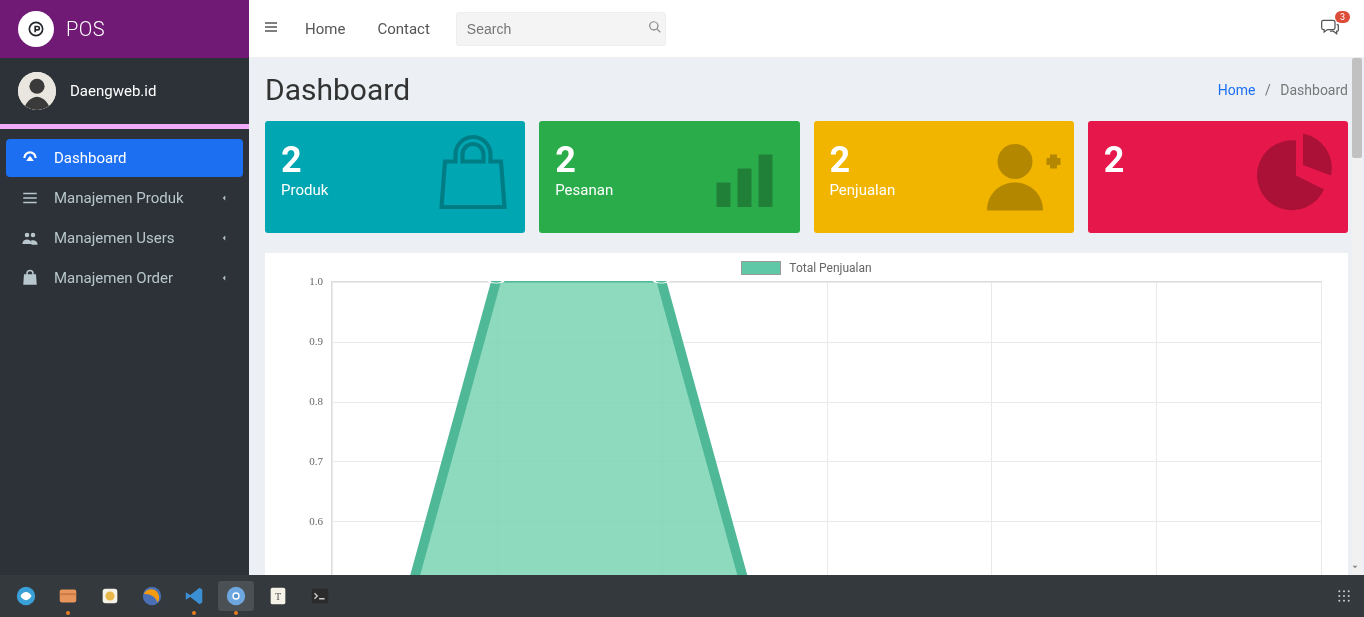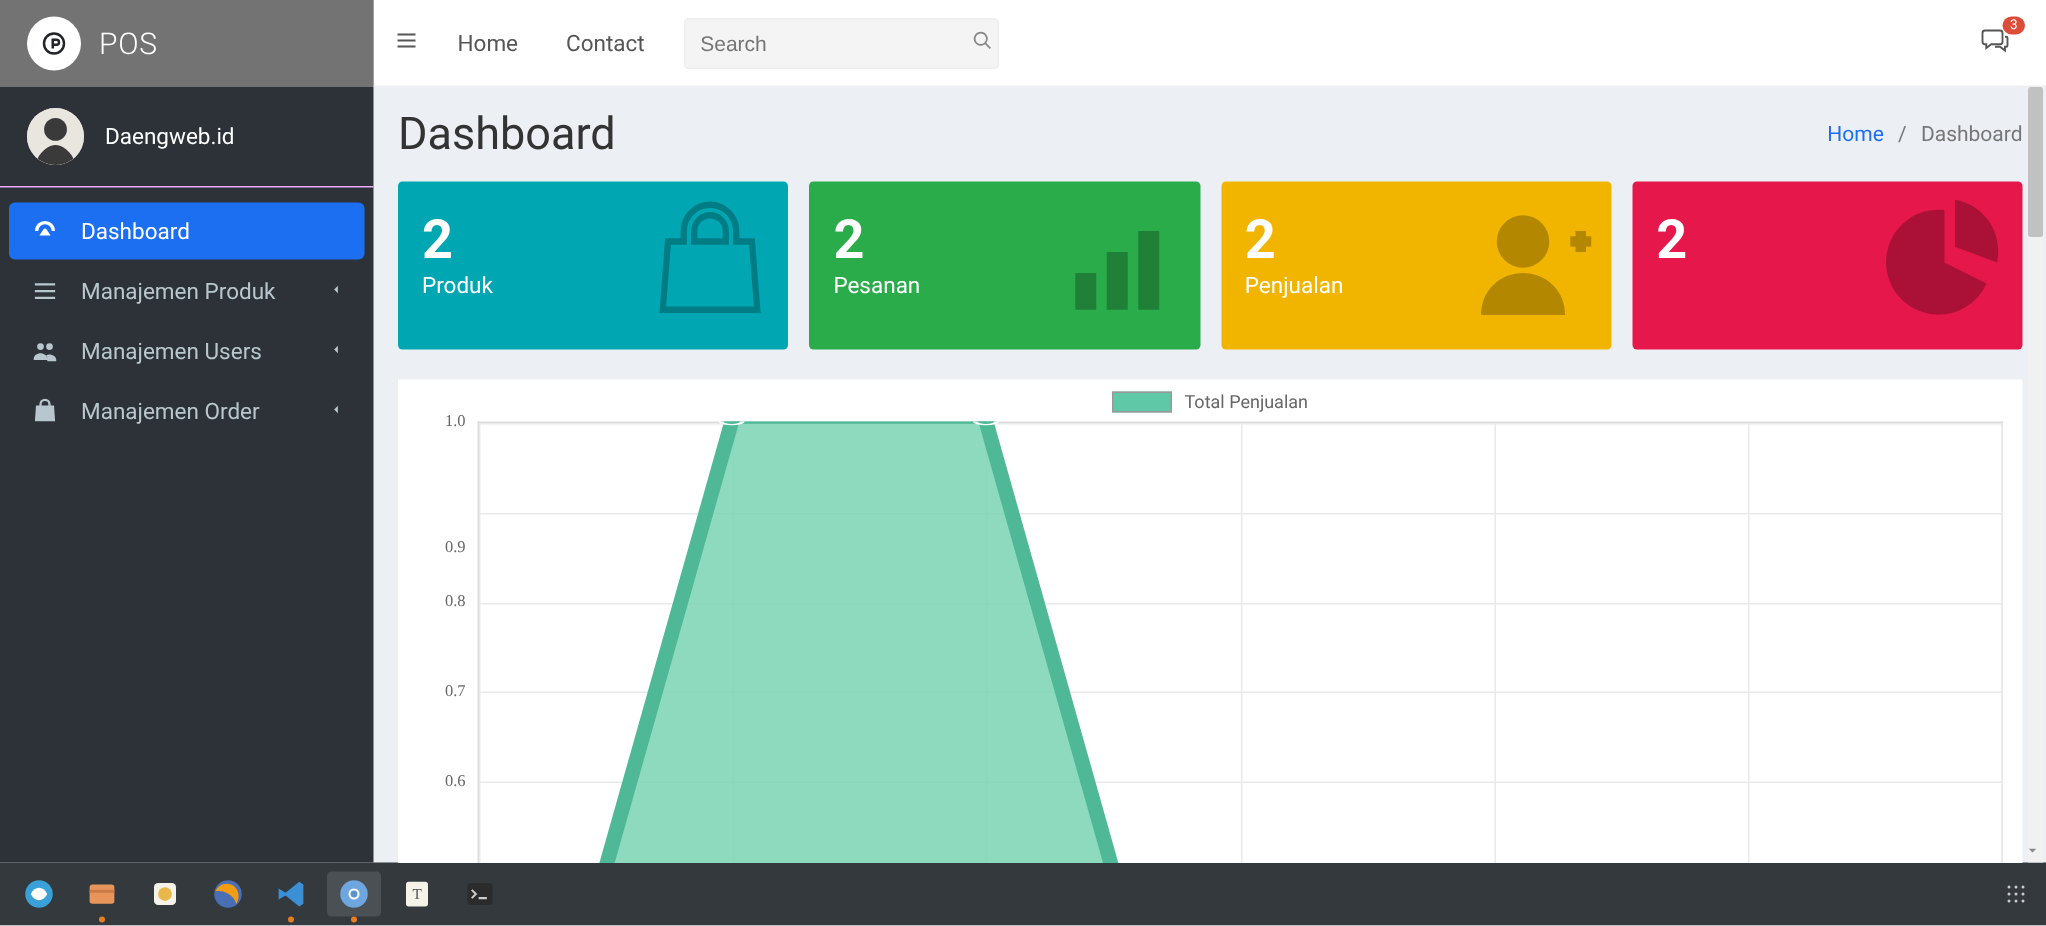--- a/index.html
+++ b/index.html
@@ -1,23 +1,23 @@
 <!DOCTYPE html>
 <html><head>
 <meta charset="utf-8">
 <style>
 * { box-sizing: border-box; margin: 0; padding: 0; }
 body { font-family: -apple-system, "Segoe UI", Roboto, sans-serif; font-size: 14px; color: #555; background: #ecf0f5; overflow: hidden; }
 .app { display: flex; height: 575px; }
 .sidebar { width: 249px; background: #2d3238; color: #b8c7ce; flex-shrink: 0; display: flex; flex-direction: column; }
-.brand { height: 58px; background: #737373; display: flex; align-items: center; padding: 0 18px; gap: 12px; }
+.brand { height: 58px; background: #701a75; display: flex; align-items: center; padding: 0 18px; gap: 12px; }
 .brand-icon { width: 36px; height: 36px; border-radius: 50%; background: #fff; display: flex; align-items: center; justify-content: center; }
 .brand-icon svg { width: 20px; height: 20px; fill: #222529; }
 .brand-text { color: #fff; font-size: 20px; font-weight: 300; letter-spacing: 0.5px; }
-.user-panel { padding: 14px 18px; display: flex; align-items: center; gap: 14px; border-bottom: 1px solid #f0abfc; }
+.user-panel { padding: 14px 18px; display: flex; align-items: center; gap: 14px; border-bottom: 5px solid #f0abfc; }
 .avatar { width: 38px; height: 38px; border-radius: 50%; background: linear-gradient(135deg,#e8e8e8,#ccc); flex-shrink: 0; display: flex; align-items: center; justify-content: center; overflow: hidden; }
 .avatar svg { width: 100%; height: 100%; }
 .user-name { color: #fff; font-size: 15px; }
 .nav { list-style: none; padding: 10px 6px; }
 .nav li { display: flex; align-items: center; padding: 10px 14px; border-radius: 4px; cursor: pointer; position: relative; gap: 14px; margin-bottom: 2px; }
 .nav li.active { background: #1d6ff2; color: #fff; }
 .nav li .icon { width: 20px; display: flex; justify-content: center; align-items: center; }
 .nav li .icon svg { width: 18px; height: 18px; fill: currentColor; }
 .nav li .chev { margin-left: auto; }
 .nav li .chev svg { width: 10px; height: 10px; fill: currentColor; }
@@ -43,21 +43,21 @@
 .cards { display: flex; gap: 14px; margin-bottom: 20px; }
 .card { flex: 1; border-radius: 3px; color: #fff; padding: 18px 16px 18px; position: relative; overflow: hidden; min-height: 112px; }
 .card .num { font-size: 36px; font-weight: 700; }
 .card .lbl { font-size: 15px; }
 .card .bg-icon { position: absolute; right: 10px; top: 50%; transform: translateY(-50%); opacity: 0.25; }
 .card .bg-icon svg { width: 84px; height: 84px; fill: #000; }
 .card-teal { background: #00a7b3; }
 .card-green { background: #2bac4b; }
 .card-yellow { background: #f1b500; }
 .card-red { background: #e6174a; }
-.chart-wrap { background: #fff; padding: 8px 3px 0; }
+.chart-wrap { background: #fff; padding: 8px 16px 0; }
 .legend { display: flex; justify-content: center; align-items: center; gap: 8px; font-size: 12px; color: #666; margin-bottom: 6px; }
 .legend-box { width: 40px; height: 14px; background: #5fc8a7; border: 1px solid #999; }
 .chart { position: relative; height: 300px; padding-left: 50px; padding-right: 10px; }
 .y-axis { position: absolute; left: 0; top: 0; bottom: 0; width: 48px; }
 .y-tick { position: absolute; right: 6px; font-size: 11px; color: #666; transform: translateY(-50%); font-family: Liberation Serif, serif; }
 .grid { position: absolute; left: 50px; right: 10px; top: 0; bottom: 0; border: 1px solid #ddd; border-bottom: none; }
 .grid .hline { position: absolute; left: 0; right: 0; border-top: 1px solid #e9e9e9; }
 .grid .vline { position: absolute; top: 0; bottom: 0; border-left: 1px solid #e9e9e9; }
 .area-svg { position: absolute; left: 50px; right: 10px; top: 0; bottom: 0; }
 .area-svg svg { width: 100%; height: 100%; }
@@ -212,21 +212,21 @@
       </div>
 
       <div class="chart-wrap">
         <div class="legend">
           <span class="legend-box"></span>
           <span>Total Penjualan</span>
         </div>
         <div class="chart">
           <div class="y-axis" id="yaxis">
               <span class="y-tick" style="top: 0%;">1.0</span>
-              <span class="y-tick" style="top: 20%; margin-top: 24px;">0.9</span>
+              <span class="y-tick" style="top: 20%;">0.9</span>
               <span class="y-tick" style="top: 40%;">0.8</span>
               <span class="y-tick" style="top: 60%;">0.7</span>
               <span class="y-tick" style="top: 80%;">0.6</span>
               <span class="y-tick" style="top: 100%;">0.5</span>
             </div>
           <div class="grid" id="grid">
               <div class="hline" style="top: 0%;"></div>
               <div class="hline" style="top: 20%;"></div>
               <div class="hline" style="top: 40%;"></div>
               <div class="hline" style="top: 60%;"></div>

